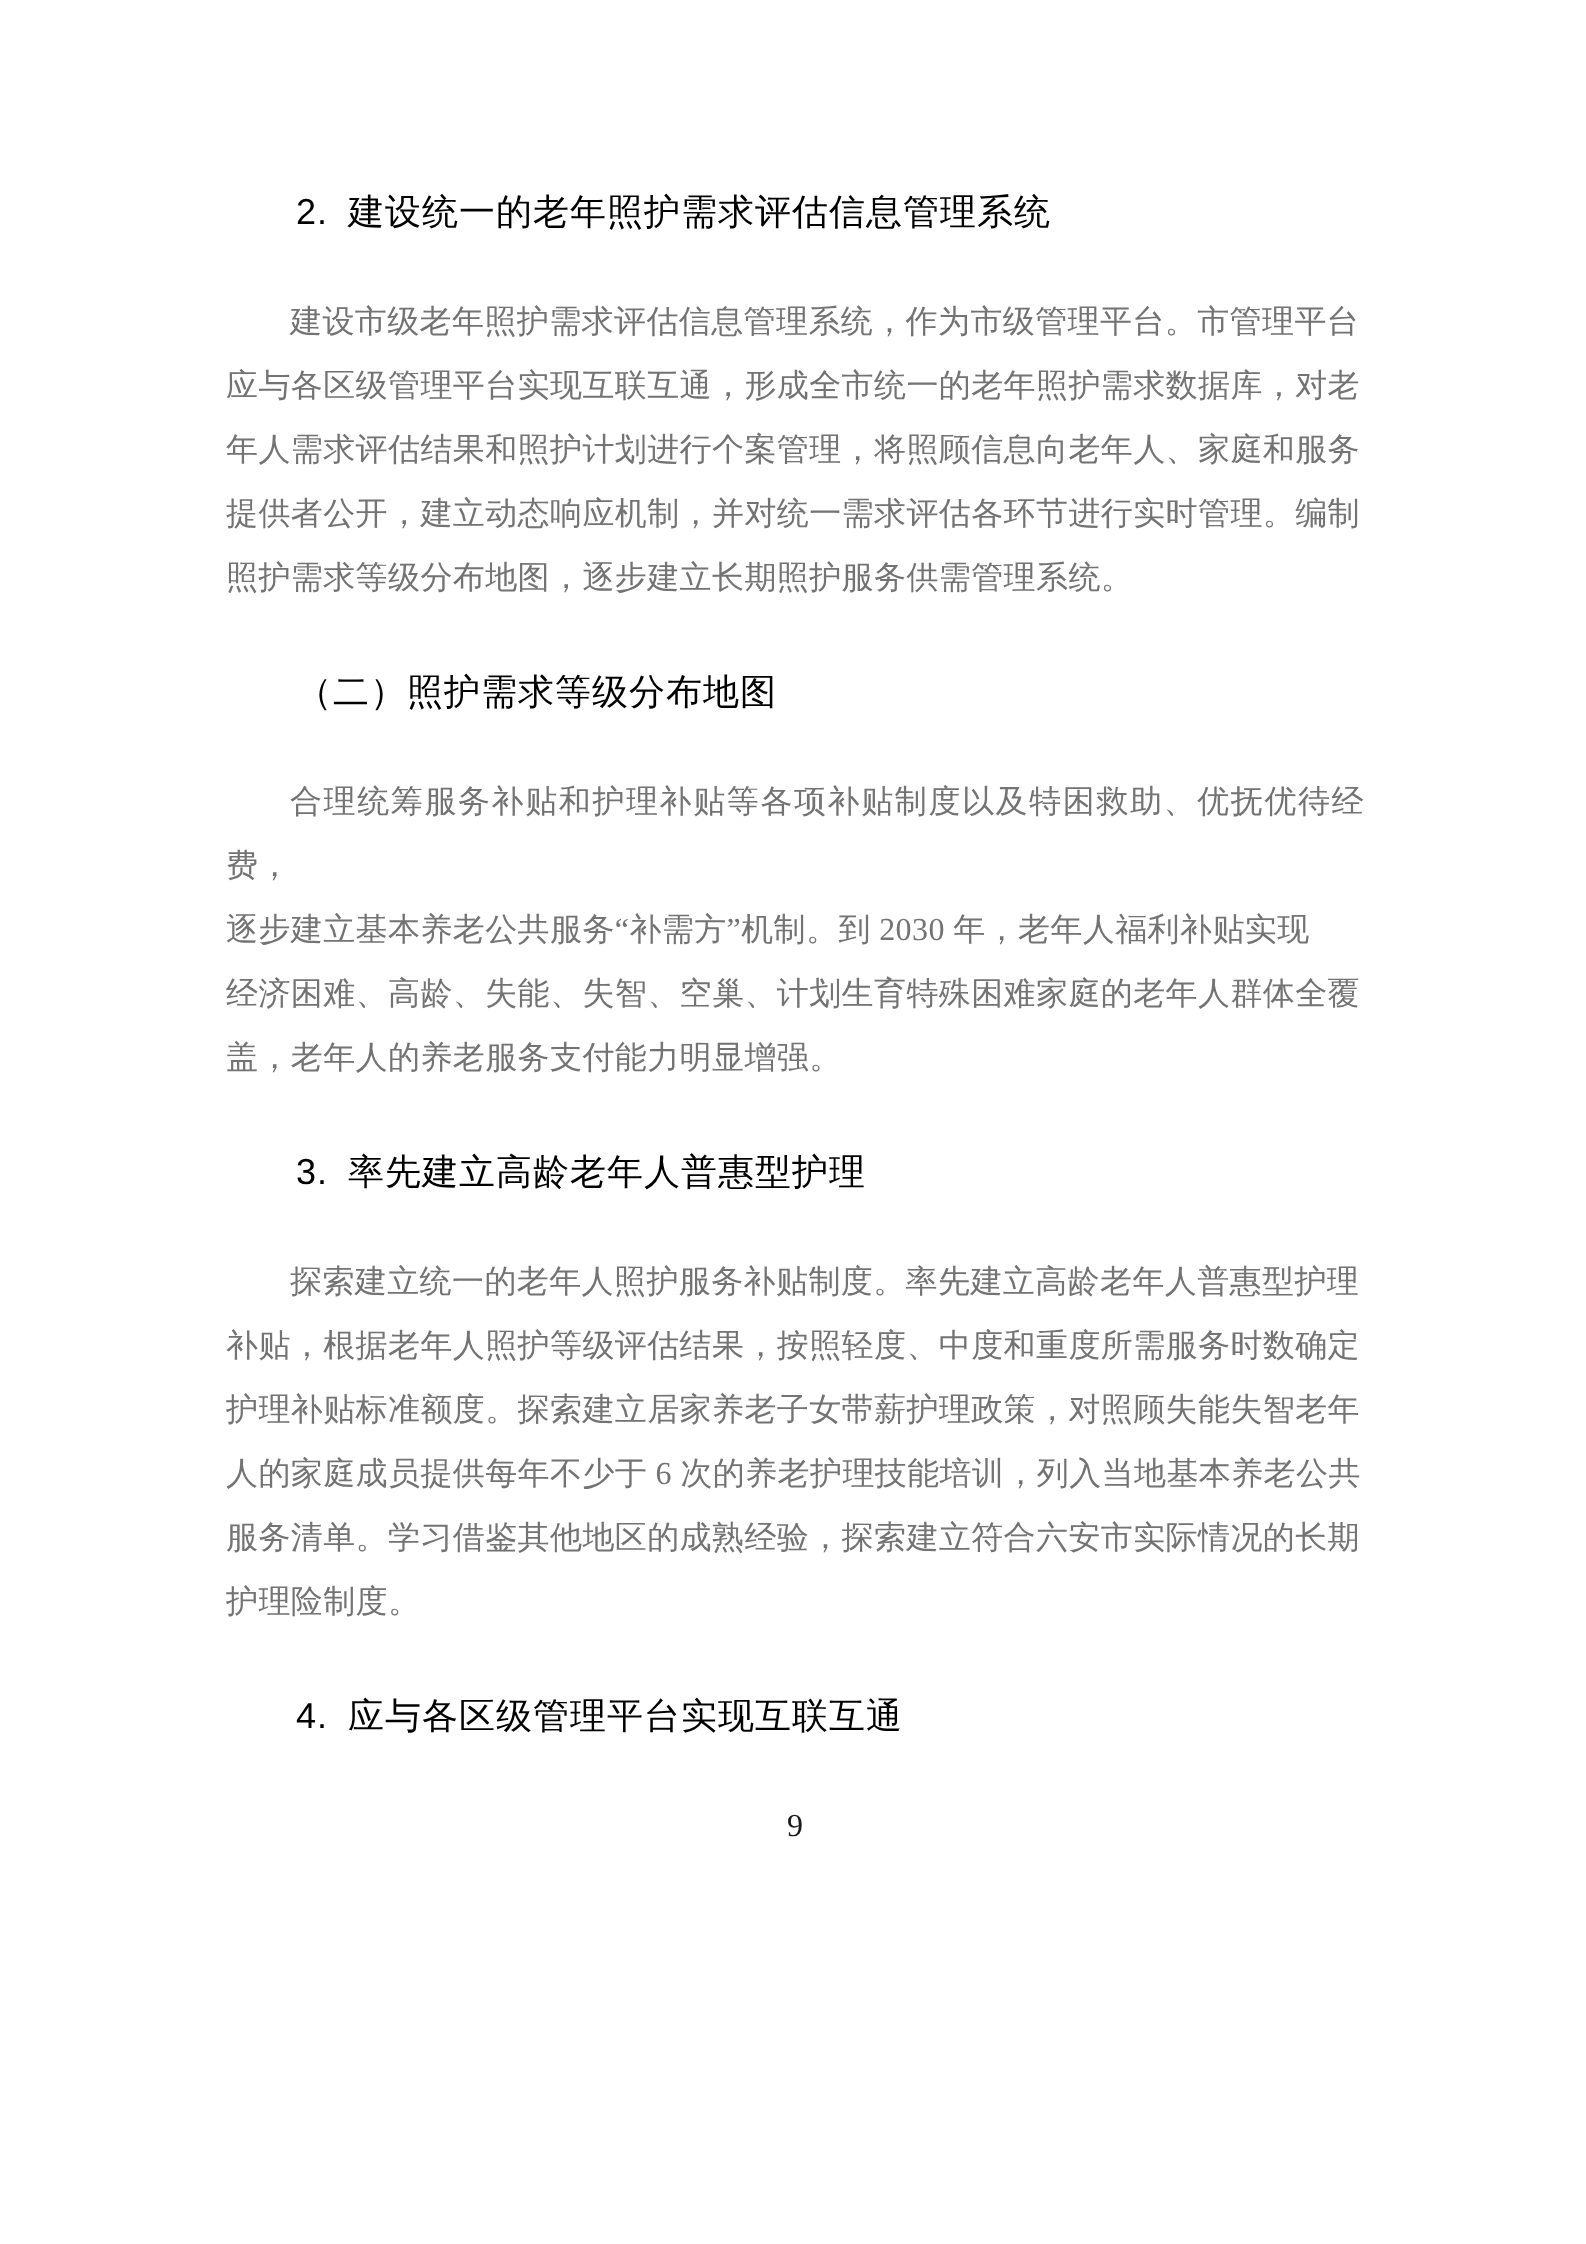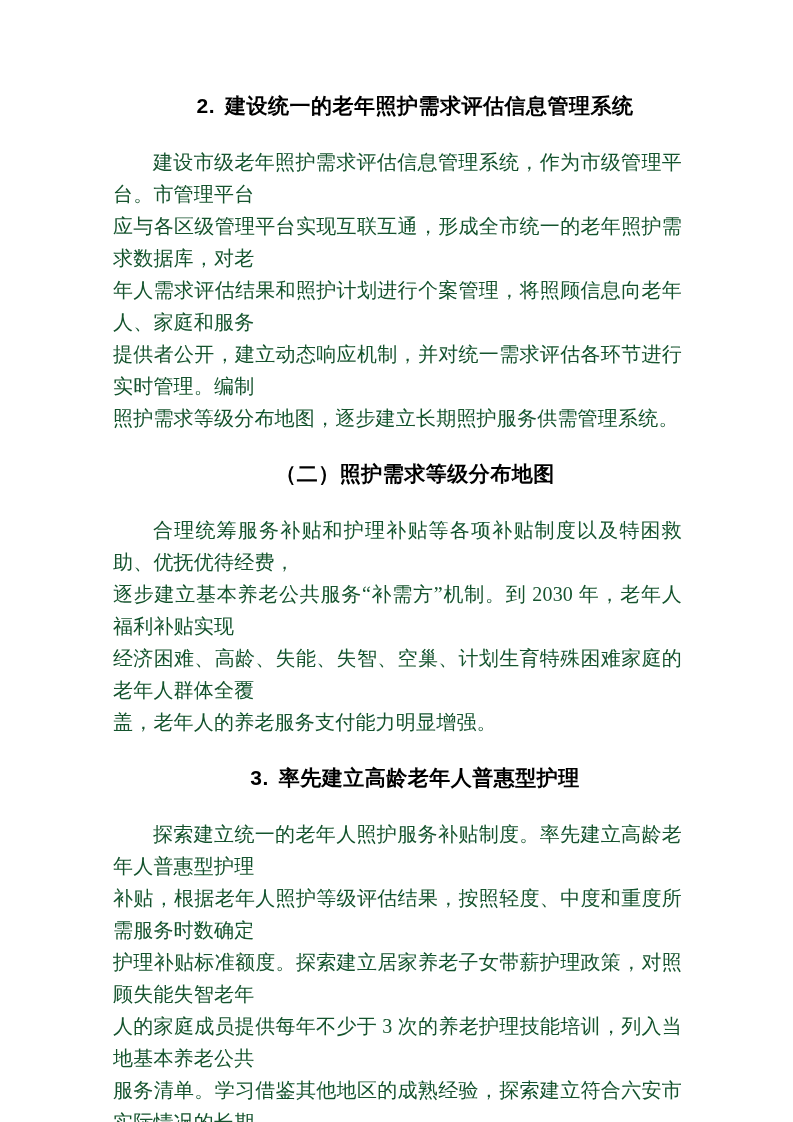--- a/index.html
+++ b/index.html
@@ -14,40 +14,39 @@
     margin: 0 auto;
     background: #ffffff;
     box-sizing: border-box;
     padding: 66px 111px 0 113px;
     color: #111111;
     font-family: "Liberation Serif", serif;
     overflow: hidden;
   }
   .heading {
     font-family: "Liberation Sans", sans-serif;
-    font-weight: bold;
-    font-size: 21px;
+    font-weight: normal;
+    font-size: 18px;
     line-height: 32px;
     margin: 24px 0;
     padding-left: 35px;
     color: #000000;
     letter-spacing: 0.5px;
-    text-align: center;
   }
   .heading .h-label.gapped {
     margin-right: 10px;
   }
   .para {
-    font-size: 20px;
+    font-size: 16px;
     line-height: 32px;
     margin: 0;
     text-align: justify;
     text-indent: 2em;
     white-space: pre-line;
-    color: #14532d;
+    color: #737373;
     letter-spacing: 0.2px;
   }
   .page-number {
     margin-top: 0;
     text-align: center;
     font-size: 16px;
     line-height: 32px;
     color: #1a1a1a;
   }
 </style>
@@ -72,21 +71,21 @@
 逐步建立基本养老公共服务“补需方”机制。到 2030 年，老年人福利补贴实现
 经济困难、高龄、失能、失智、空巢、计划生育特殊困难家庭的老年人群体全覆
 盖，老年人的养老服务支付能力明显增强。</p>
 
   <h3 class="heading">
     <span class="h-label gapped">3.</span><span class="h-title">率先建立高龄老年人普惠型护理</span>
   </h3>
   <p class="para">探索建立统一的老年人照护服务补贴制度。率先建立高龄老年人普惠型护理
 补贴，根据老年人照护等级评估结果，按照轻度、中度和重度所需服务时数确定
 护理补贴标准额度。探索建立居家养老子女带薪护理政策，对照顾失能失智老年
-人的家庭成员提供每年不少于 3 次的养老护理技能培训，列入当地基本养老公共
+人的家庭成员提供每年不少于 6 次的养老护理技能培训，列入当地基本养老公共
 服务清单。学习借鉴其他地区的成熟经验，探索建立符合六安市实际情况的长期
 护理险制度。</p>
 
   <h3 class="heading">
     <span class="h-label gapped">4.</span><span class="h-title">应与各区级管理平台实现互联互通</span>
   </h3>
 
   <div class="page-number">9</div>
 
 </div>

